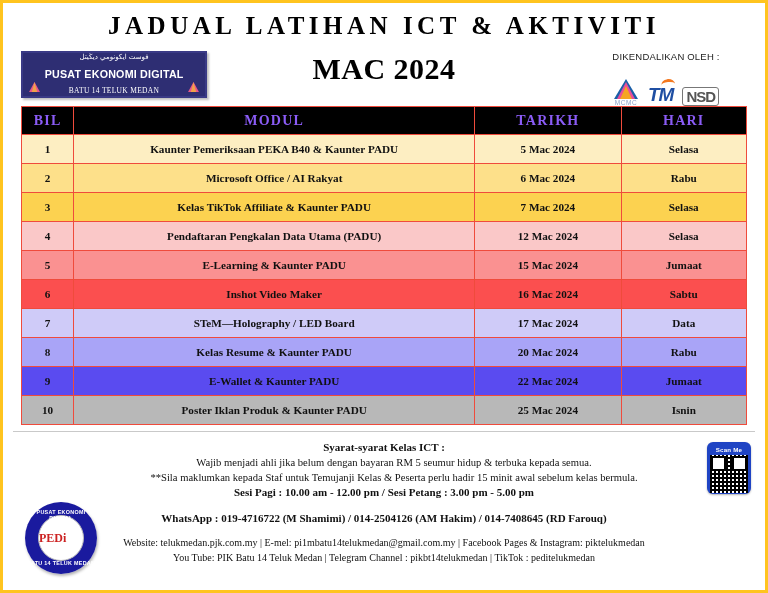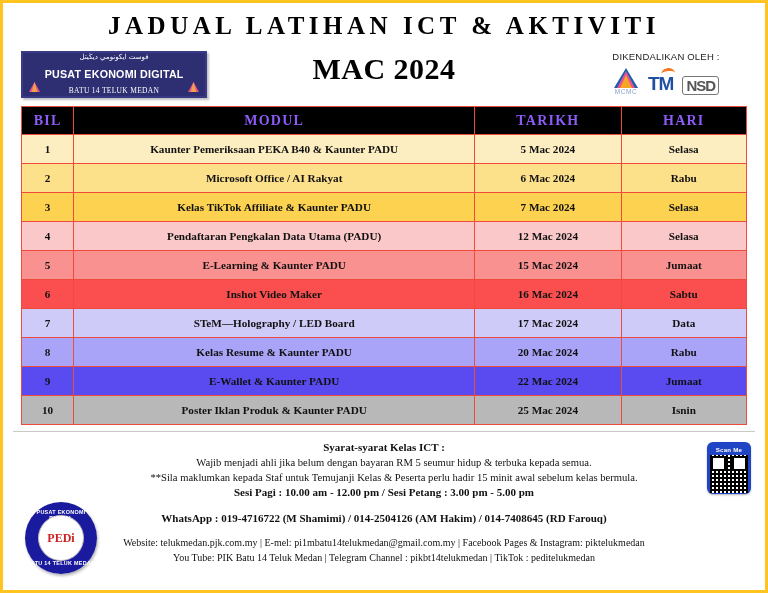--- a/index.html
+++ b/index.html
@@ -78,26 +78,26 @@
   
   #operated-by {
     position: absolute;
     right: 14px; top: 48px;
     width: 170px;
     text-align: center;
   }
   #operated-by .ob-label {
     font-family: "Liberation Sans", sans-serif;
     font-size: 9.5px; color: #222; letter-spacing: .2px;
-    margin-bottom: 3px;
+    margin-bottom: 14px;
   }
   #logo-row { display: flex; align-items: flex-end; justify-content: center; gap: 9px; height: 30px; }
   .mcmc-wrap { display:flex; flex-direction:column; align-items:center; }
   .mcmc-txt { font-size: 6.5px; color:#8aa0c8; font-family:"Liberation Sans",sans-serif; letter-spacing:.6px; margin-top:-1px;}
-  .tm-logo { font-family:"Liberation Sans",sans-serif; font-weight:bold; font-size:19px; color:#1f4fa3; position:relative; letter-spacing:-1px;}
+  .tm-logo { font-family:"Liberation Sans",sans-serif; font-weight:bold; font-style:italic; font-size:19px; color:#1f4fa3; position:relative; letter-spacing:-1px;}
   .tm-swoosh { position:absolute; right:-2px; top:-5px; width:14px; height:7px; border-top:3px solid #f47920; border-radius:60% 60% 0 0 / 100% 100% 0 0; transform:rotate(-6deg);}
   .nsd-logo { font-family:"Liberation Sans",sans-serif; font-weight:bold; font-size:15px; color:#555; border:1.5px solid #777; border-radius:3px; padding:0 3px; letter-spacing:-1px;}
   
   #table-zone { padding: 0 18px; background:#ffffff; }
   table#schedule { width: 100%; border-collapse: collapse; table-layout: fixed; }
   table#schedule th {
     background: #000000; color: #8b5cf6;
     font-family: "Liberation Serif", serif; font-weight: bold;
     font-size: 14px; letter-spacing: 1.2px;
     height: 28px; border: 1px solid #ef4b3c; text-align: center;
@@ -126,21 +126,21 @@
   #pedi-seal {
     position:absolute; left: 22px; bottom: 9px;
     width: 72px; height: 72px; border-radius: 50%;
     background: radial-gradient(circle at 50% 50%, #ffffff 0 34%, #f2f2f2 34% 42%, #1a1a9e 42% 100%);
     box-shadow: 1px 2px 3px rgba(0,0,0,.3);
     display:flex; align-items:center; justify-content:center;
   }
   #pedi-seal .inner {
     width: 46px; height: 46px; border-radius:50%;
     background:#ffffff; border:1px solid #bbb;
-    display:flex; align-items:center; justify-content:center;
+    display:flex; align-items:flex-start; justify-content:center;
     flex-direction:column;
   }
   #pedi-seal .pedi-txt { color:#cc2222; font-weight:bold; font-size:12px; font-family:"Liberation Serif",serif;}
   #pedi-seal .ring-txt {
     position:absolute; color:#ffffff; font-size:5.4px; font-weight:bold;
     font-family:"Liberation Sans",sans-serif; letter-spacing:.3px; width:100%;
     text-align:center;
   }
   #pedi-seal .ring-top { top: 7px; }
   #pedi-seal .ring-bot { bottom: 8px; }

